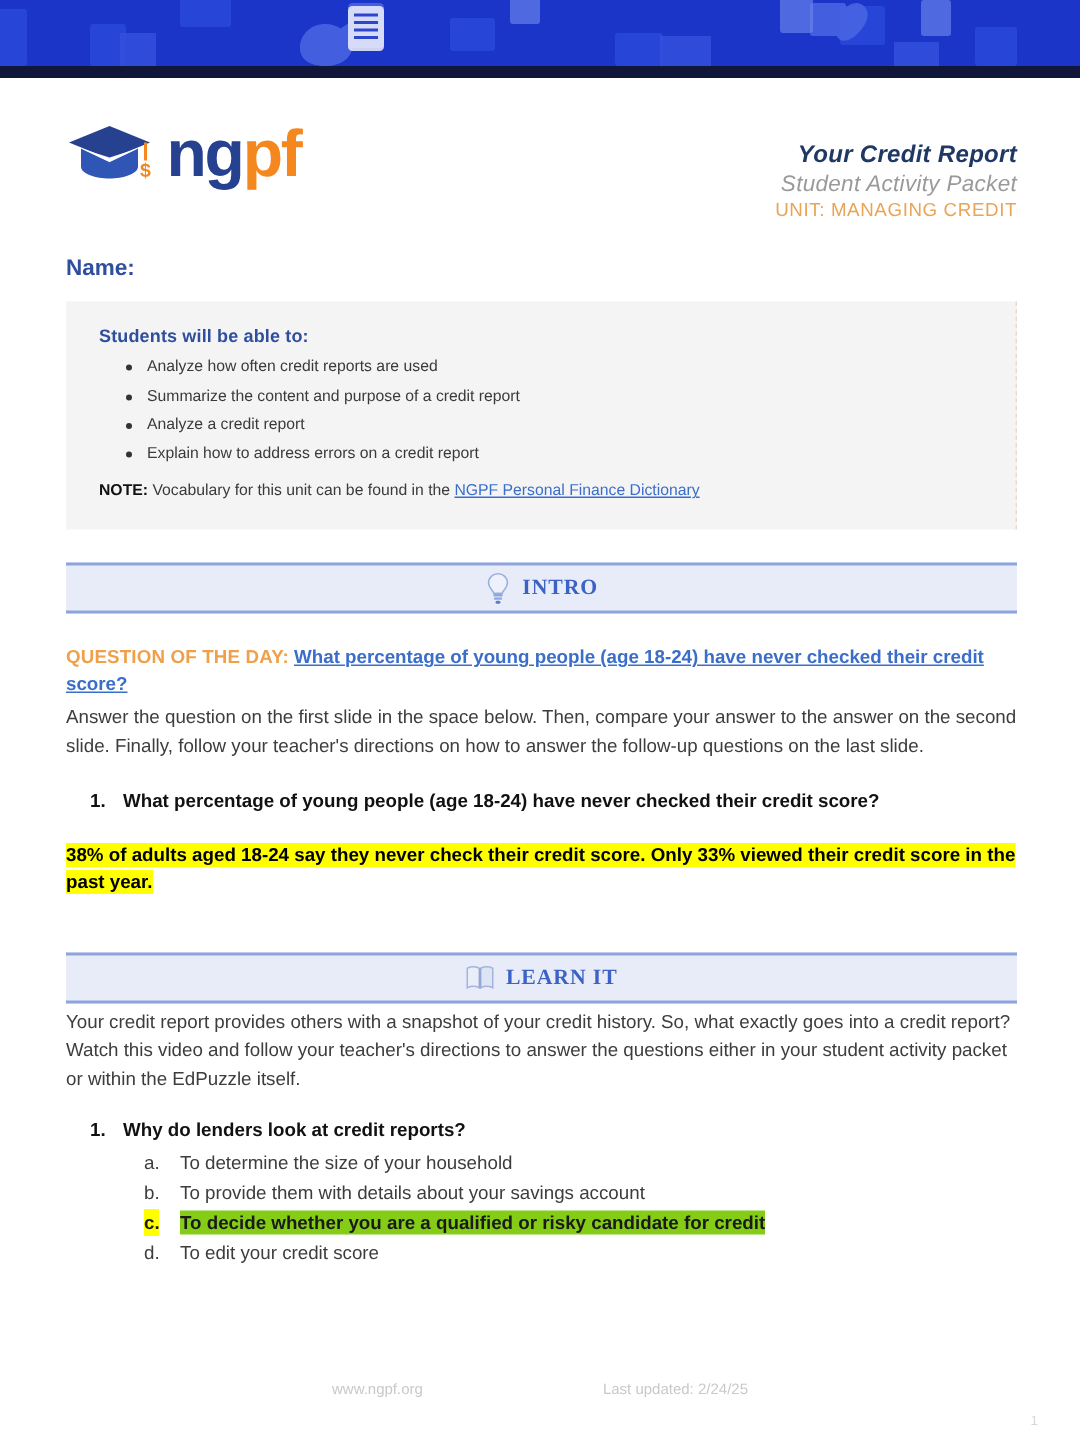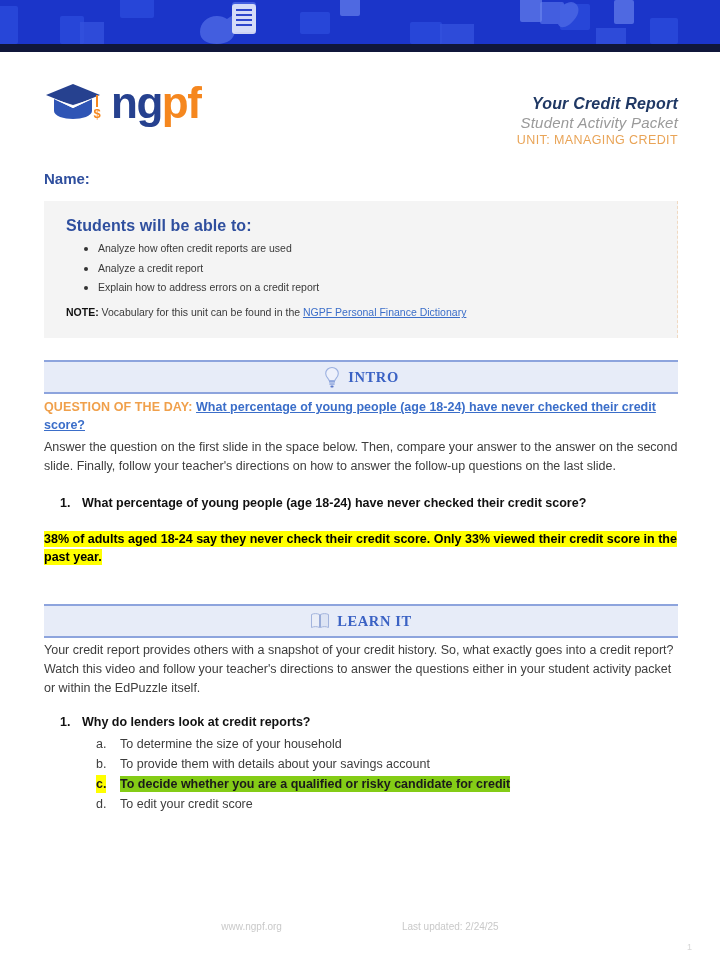--- a/index.html
+++ b/index.html
@@ -53,21 +53,21 @@
   }
 
   
   .obj-wrap{ padding:14px 42px 0 44px; }
   .obj{
     background:#f4f4f4;
     border-right:1px dashed #f0d9c2;
     padding:16px 18px 20px 22px;
   }
   .obj h2{
-    font-size:16px; font-weight:bold; color:#2f4f9e; margin-bottom:7px;
+    font-size:12px; font-weight:bold; color:#2f4f9e; margin-bottom:7px;
     letter-spacing:.1px;
   }
   .obj ul{ list-style:none; }
   .obj li{
     position:relative; font-size:10.5px; color:#3a3a3a;
     padding-left:32px; margin-bottom:5.5px; line-height:1.3;
   }
   .obj li::before{
     content:""; position:absolute; left:18px; top:5px;
     width:4px; height:4px; border-radius:50%; background:#333;
@@ -87,21 +87,21 @@
     height:34px;
     display:flex; align-items:center; justify-content:center; gap:7px;
   }
   .secbar .lbl{
     font-size:14.5px; font-weight:bold; color:#3b62c4; letter-spacing:.6px;font-family:Liberation Serif, serif;
   }
   .secbar svg{ display:block; }
 
   
   .body{ padding:0 42px 0 44px; }
-  .qday{ margin-top:5px; font-size:12.5px; line-height:1.42; }
+  .qday{ margin-top:21px; font-size:12.5px; line-height:1.42; }
   .qday .tag{ color:#f0a04b; font-weight:bold; letter-spacing:.1px; }
   .qday .qlink{ color:#3b6ec9; font-weight:bold; text-decoration:underline; }
 
   .para{
     margin-top:3px; font-size:12.5px; color:#3d3d3d; line-height:1.5;
   }
 
   .numq{
     margin-top:20px; padding-left:38px; position:relative;
     font-size:12.5px; font-weight:bold; color:#111; line-height:1.4;
@@ -243,20 +243,21 @@
 
   <div class="name-row">
     <span>Name:</span>
   </div>
 
   <div class="obj-wrap">
     <div class="obj">
       <h2>Students will be able to:</h2>
       <ul>
         <li>Analyze how often credit reports are used</li>
+        <li>Summarize the content and purpose of a credit report</li>
         <li>Analyze a credit report</li>
         <li>Explain how to address errors on a credit report</li>
       </ul>
       <div class="note">
         <b>NOTE:</b>
         <span>Vocabulary for this unit can be found in the</span>
         <a class="link" href="#">NGPF Personal Finance Dictionary</a>
       </div>
     </div>
   </div>

